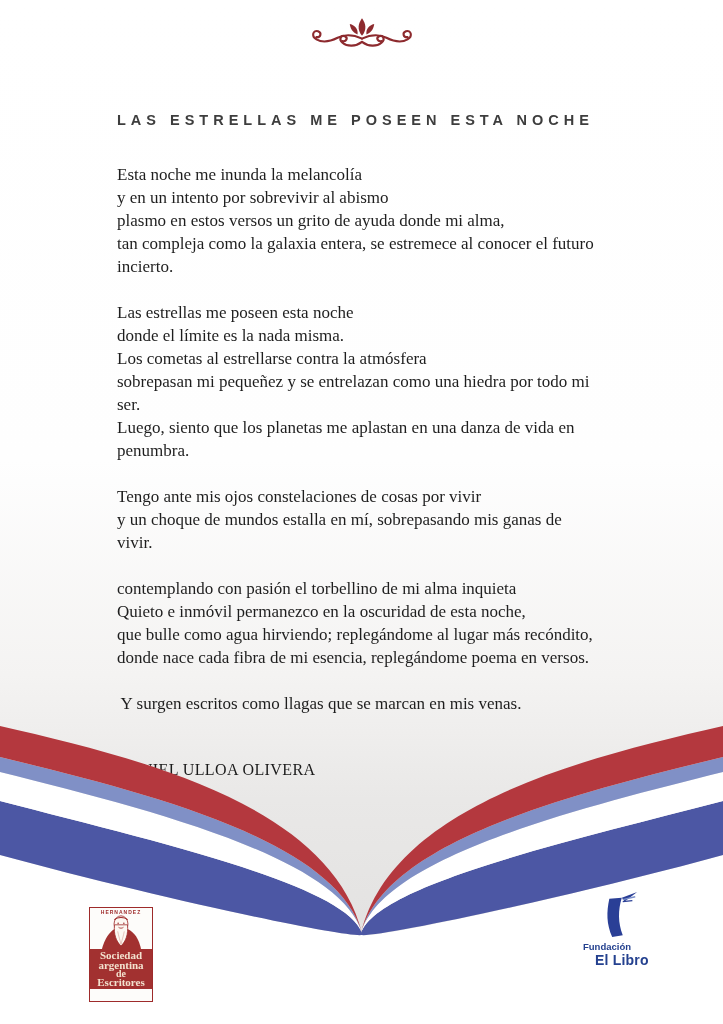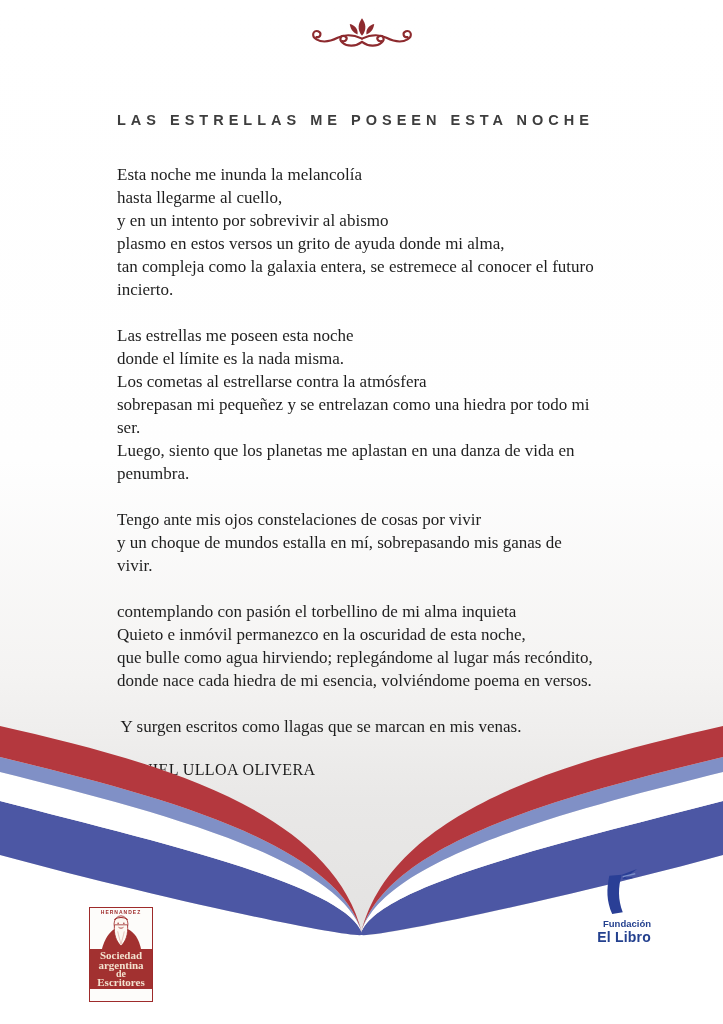--- a/index.html
+++ b/index.html
@@ -26,21 +26,21 @@
   .sade{position:absolute;left:89px;top:907px;width:64px;height:95px;background:#fdfcfa;
         border:1.5px solid #9e2b2b;box-sizing:border-box;overflow:hidden;text-align:center;}
   .sade-top{font-family:"Liberation Sans",sans-serif;font-size:5px;font-weight:bold;letter-spacing:1px;
             color:#9e2b2b;padding-top:1px;}
   .sade-bust{display:block;margin:0 auto;}
   .sade-bottom{background:#a23130;color:#f3e2cf;font-weight:bold;line-height:10px;padding:1px 0 2px 0;
                margin-top:-2px;}
   .sade-w1,.sade-w2,.sade-w4{font-size:11px;}
   .sade-w3{font-size:10px;line-height:7px;}
   
-  .fel{position:absolute;left:583px;top:868px;width:68px;text-align:right;
+  .fel{position:absolute;left:583px;top:891px;width:68px;text-align:left;
        font-family:"Liberation Sans","DejaVu Sans",sans-serif;}
   .fel-book{display:block;margin:0 auto;}
   .fel-line1{font-size:9.5px;font-weight:600;color:#24418f;margin-top:2px;}
   .fel-line2{font-size:14px;font-weight:bold;color:#24418f;letter-spacing:.2px;margin-left:12px;}
 </style>
 </head>
 <body>
 
 <div class="page">
 
@@ -58,21 +58,20 @@
       <path d="M75,27 C64,22 53,22 45,26 C35,31 26,32 19,28 C12,24 15,16 21,18 C26,20 24,26 19,25"></path>
       <path d="M75,31 C67,37 57,37 51,32 C46,28 49,22 54,24 C58,26 56,31 51,30"></path>
     </g>
   </svg>
 
   <div class="title">LAS ESTRELLAS ME POSEEN ESTA NOCHE</div>
 
   <div class="poem">
       <div class="stanza">
         <div class="poem-line">Esta noche me inunda la melancolía</div>
-        <div class="poem-line">hasta llegarme al cuello,</div>
         <div class="poem-line">y en un intento por sobrevivir al abismo</div>
         <div class="poem-line">plasmo en estos versos un grito de ayuda donde mi alma,</div>
         <div class="poem-line">tan compleja como la galaxia entera, se estremece al conocer el futuro</div>
         <div class="poem-line">incierto.</div>
       </div>
       <div class="stanza">
         <div class="poem-line">Las estrellas me poseen esta noche</div>
         <div class="poem-line">donde el límite es la nada misma.</div>
         <div class="poem-line">Los cometas al estrellarse contra la atmósfera</div>
         <div class="poem-line">sobrepasan mi pequeñez y se entrelazan como una hiedra por todo mi</div>
@@ -82,21 +81,21 @@
       </div>
       <div class="stanza">
         <div class="poem-line">Tengo ante mis ojos constelaciones de cosas por vivir</div>
         <div class="poem-line">y un choque de mundos estalla en mí, sobrepasando mis ganas de</div>
         <div class="poem-line">vivir.</div>
       </div>
       <div class="stanza">
         <div class="poem-line">contemplando con pasión el torbellino de mi alma inquieta</div>
         <div class="poem-line">Quieto e inmóvil permanezco en la oscuridad de esta noche,</div>
         <div class="poem-line">que bulle como agua hirviendo; replegándome al lugar más recóndito,</div>
-        <div class="poem-line">donde nace cada hiedra de mi esencia, volviéndome poema en versos.</div>
+        <div class="poem-line">donde nace cada fibra de mi esencia, replegándome poema en versos.</div>
       </div>
       <div class="stanza">
         <div class="poem-line"> Y surgen escritos como llagas que se marcan en mis venas.</div>
       </div>
     </div>
 
   <div class="author">DANIEL ULLOA OLIVERA</div>
 
   <svg class="ribbons" viewBox="0 0 723 324" preserveAspectRatio="none">
 

